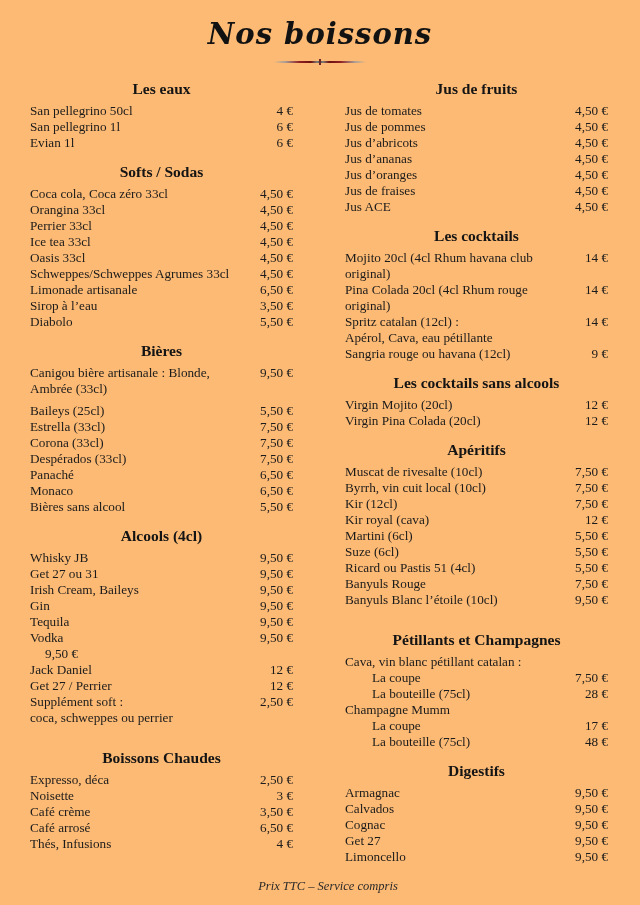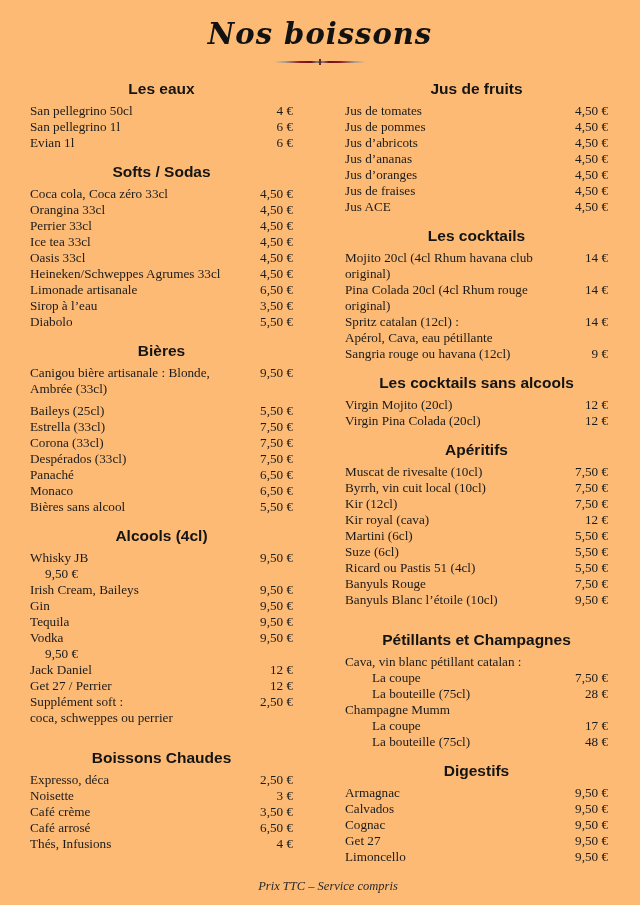--- a/index.html
+++ b/index.html
@@ -57,21 +57,21 @@
     background: #6a2a2a;
   }
   .columns {
     display: flex;
     gap: 52px;
     margin-top: 14px;
     align-items: flex-start;
   }
   .col { width: 263px; flex: 0 0 263px; }
   .section-heading {
-    font-family: Liberation Sans, sans-serif;
+    font-family: Liberation Serif, serif;
     font-weight: 700;
     font-size: 15.5px;
     line-height: 16px;
     text-align: center;
     color: #141414;
     margin: 13px 0 6px 0;
   }
   .menu-section:first-child .section-heading { margin-top: 2px; }
   .menu-section.extra-gap .section-heading { margin-top: 24px; }
   .menu-item {
@@ -153,21 +153,21 @@
     <span class="item-label">Ice tea 33cl</span>
     <span class="item-price">4,50 €</span>
   </div>
 
   <div class="menu-item">
     <span class="item-label">Oasis 33cl</span>
     <span class="item-price">4,50 €</span>
   </div>
 
   <div class="menu-item">
-    <span class="item-label">Heineken/Schweppes Agrumes 33cl</span>
+    <span class="item-label">Schweppes/Schweppes Agrumes 33cl</span>
     <span class="item-price">4,50 €</span>
   </div>
 
   <div class="menu-item">
     <span class="item-label">Limonade artisanale</span>
     <span class="item-price">6,50 €</span>
   </div>
 
   <div class="menu-item">
     <span class="item-label">Sirop à l’eau</span>
@@ -228,20 +228,21 @@
 
   <section class="menu-section">
     <h2 class="section-heading">Alcools (4cl)</h2>
     <div class="items">
   <div class="menu-item">
     <span class="item-label">Whisky JB</span>
     <span class="item-price">9,50 €</span>
   </div>
 
   <div class="menu-item">
+    <span class="item-label">Get 27 ou 31</span>
     <span class="item-price">9,50 €</span>
   </div>
 
   <div class="menu-item">
     <span class="item-label">Irish Cream, Baileys</span>
     <span class="item-price">9,50 €</span>
   </div>
 
   <div class="menu-item">
     <span class="item-label">Gin</span>

